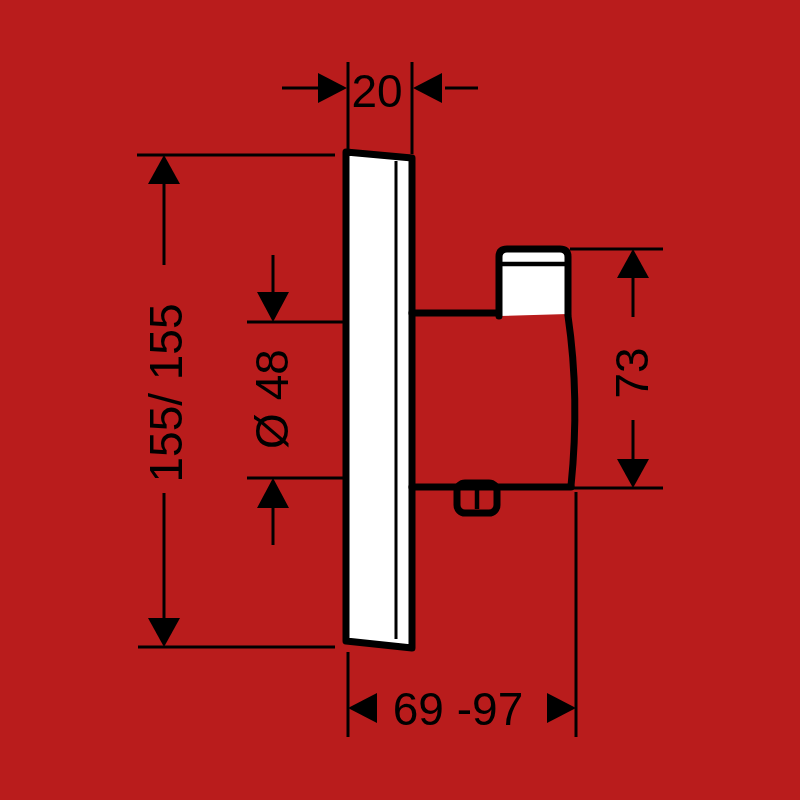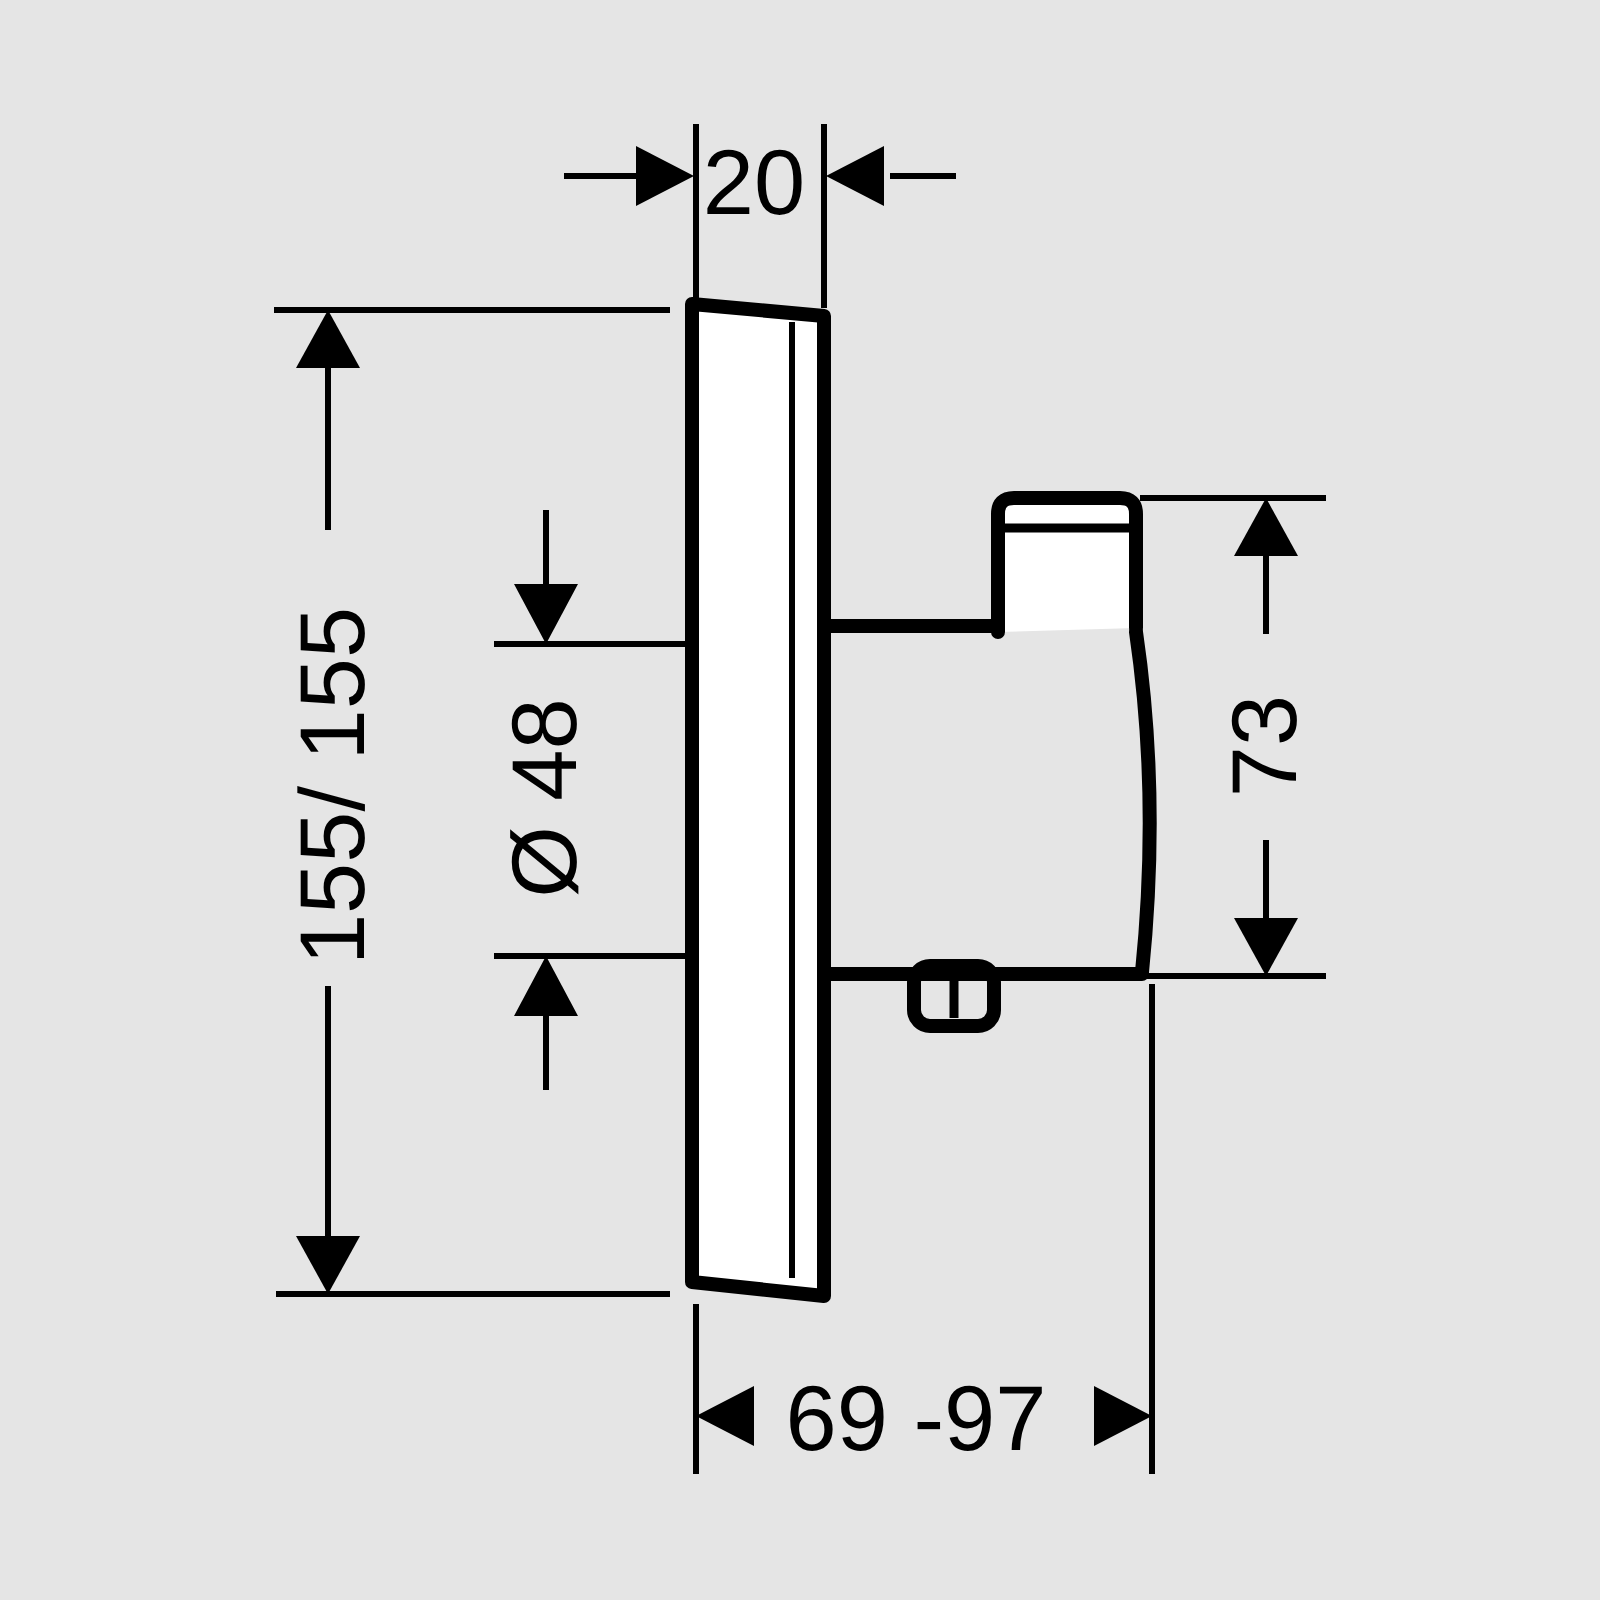--- a/index.html
+++ b/index.html
@@ -7,21 +7,21 @@
     padding: 0;
     background: #ffffff;
     width: 800px;
     height: 800px;
     overflow: hidden;
   }
   .stage {
     width: 800px;
     height: 800px;
     position: relative;
-    background: #e5e5e5;
+    background: #b91c1c;
   }
   svg { display: block; }
   .obj {
     fill: none;
     stroke: #000000;
     stroke-width: 7;
     stroke-linecap: round;
     stroke-linejoin: round;
   }
   .obj-fill { fill: #ffffff; }

